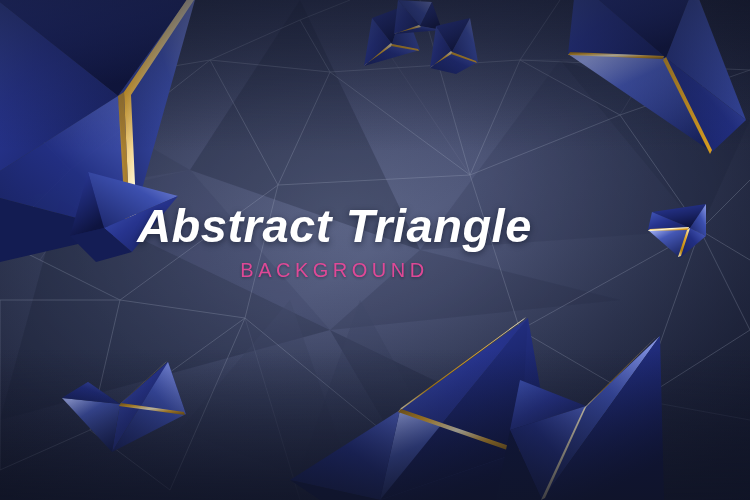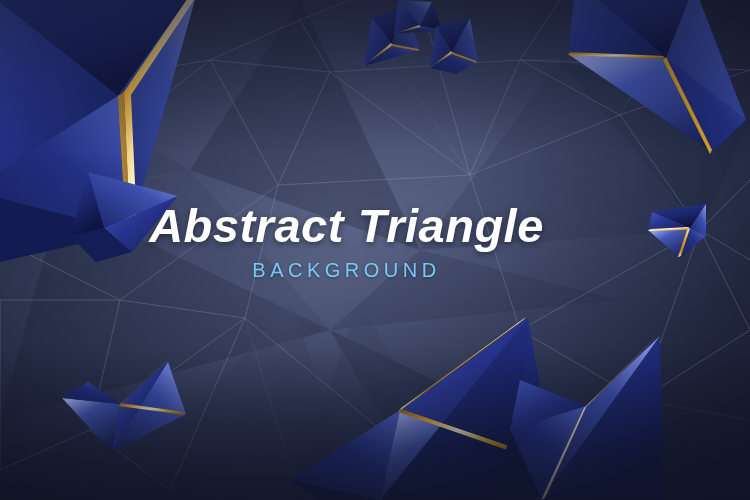--- a/index.html
+++ b/index.html
@@ -9,40 +9,39 @@
     width:750px;height:500px;
     overflow:hidden;
     font-family:"Liberation Sans","DejaVu Sans",sans-serif;
     background:#1b2033;
   }
   #stage svg{position:absolute;left:0;top:0;width:750px;height:500px;display:block;}
   .text-layer{
     position:absolute;left:0;top:0;width:669px;height:500px;
     display:flex;flex-direction:column;align-items:center;justify-content:center;
     pointer-events:none;
-    margin-left:12px;
   }
   .title{
     font-family:"Liberation Sans","DejaVu Sans",sans-serif;
     font-weight:bold;font-style:italic;
     font-size:47px;
     letter-spacing:0.5px;
     color:#ffffff;
     margin:0;
     text-shadow:0 2px 6px rgba(10,14,30,0.55);
     white-space:nowrap;
     line-height:1.02;
   }
   .title .gap{display:inline-block;width:14px;}
   .subtitle{
     font-family:"Liberation Sans","DejaVu Sans",sans-serif;
     font-weight:normal;
     font-size:20px;
     letter-spacing:4.5px;
-    color:#7dd3fc;
+    color:#ec4899;
     margin:10px 0 0 0;
     white-space:nowrap;
     opacity:0.92;
     text-shadow:0 1px 3px rgba(10,14,30,0.4);
   }
   .title-block{transform:translateY(-8px);text-align:center;}
 </style>
 </head>
 <body>
 

